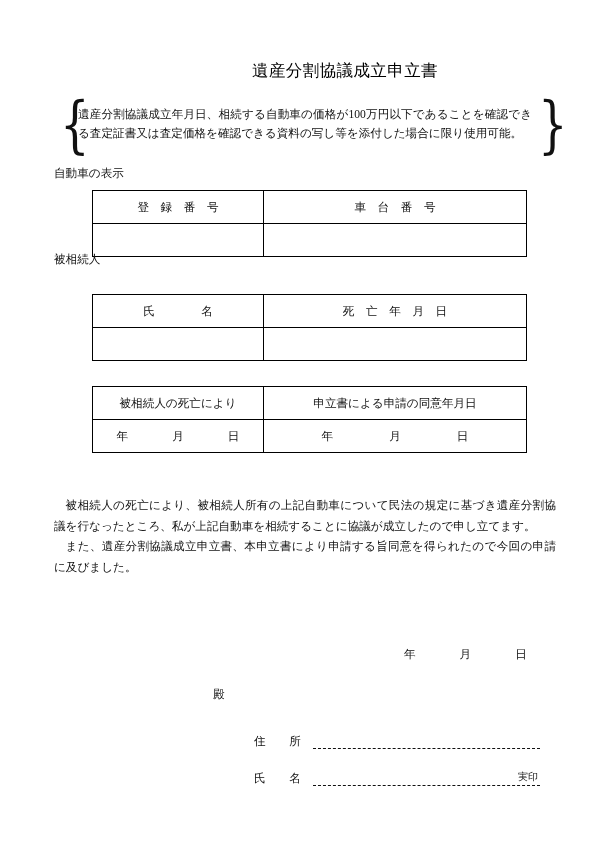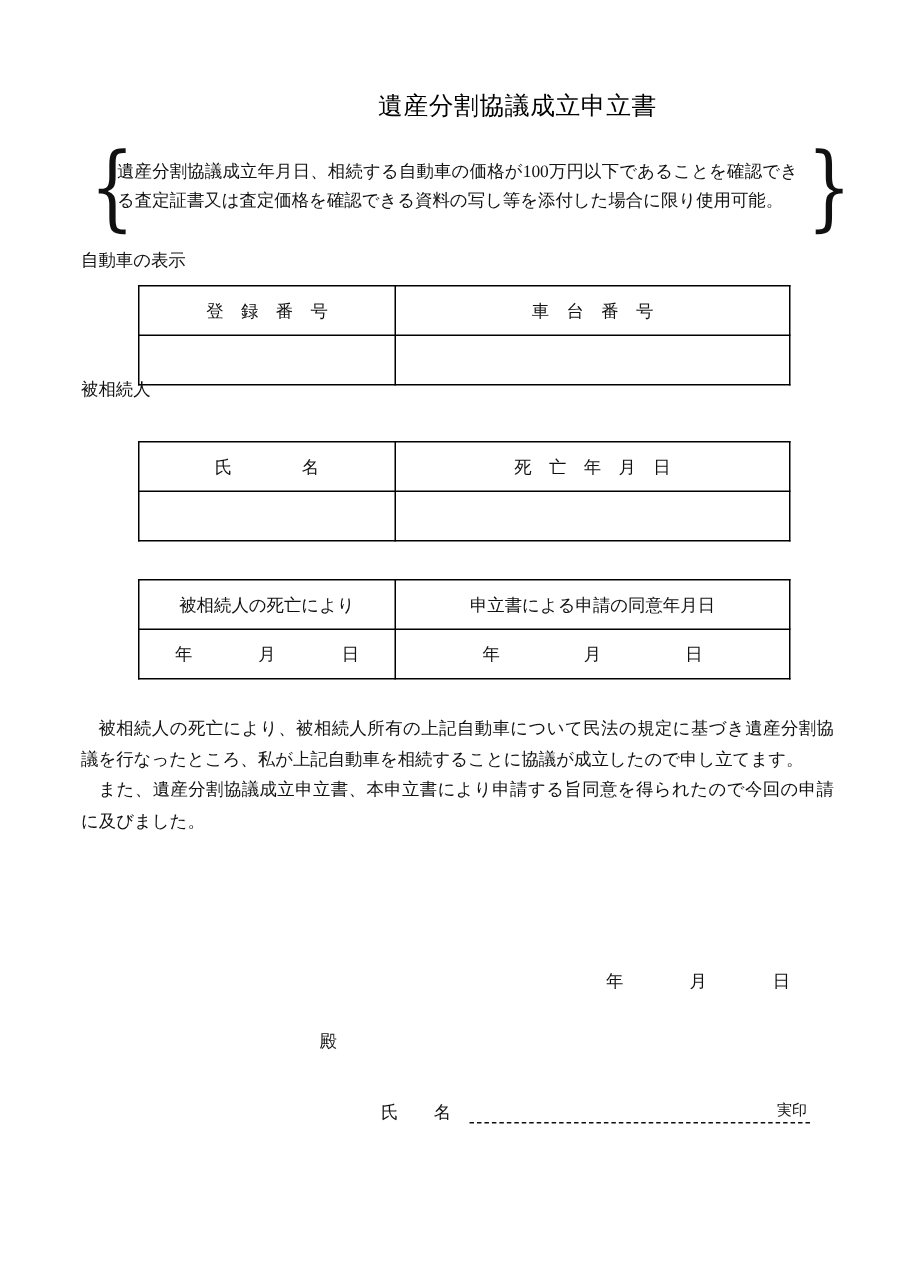--- a/index.html
+++ b/index.html
@@ -103,21 +103,21 @@
   #table-dates    { top: 386px; }
   .date-cells { letter-spacing: 0; }
   .date-cells span { display: inline-block; }
   .date-gap-s { width: 44px; }
   .date-gap-l { width: 56px; }
 
   
   .body-copy {
     position: absolute;
     left: 54px;
-    top: 476px;
+    top: 496px;
     width: 502px;
     font-size: 11.6px;
     line-height: 1.78;
     color: #111;
     text-align: justify;
   }
   .body-copy p {
     margin: 0;
     text-indent: 1em;
   }
@@ -241,19 +241,23 @@
   </div>
 
   <div class="date-line">
     <span>年</span><span class="date-gap-s"></span><span>月</span><span class="date-gap-s"></span><span>日</span>
   </div>
 
   <div class="addressee">殿</div>
 
   <div class="signature-block">
     <div class="sig-row">
+      <span class="sig-label">住　所</span>
+      <span class="sig-rule"></span>
+    </div>
+    <div class="sig-row">
       <span class="sig-label">氏　名</span>
       <span class="sig-rule"></span>
       <span class="seal-mark">実印</span>
     </div>
   </div>
 
 </div>
 
 </body></html>

